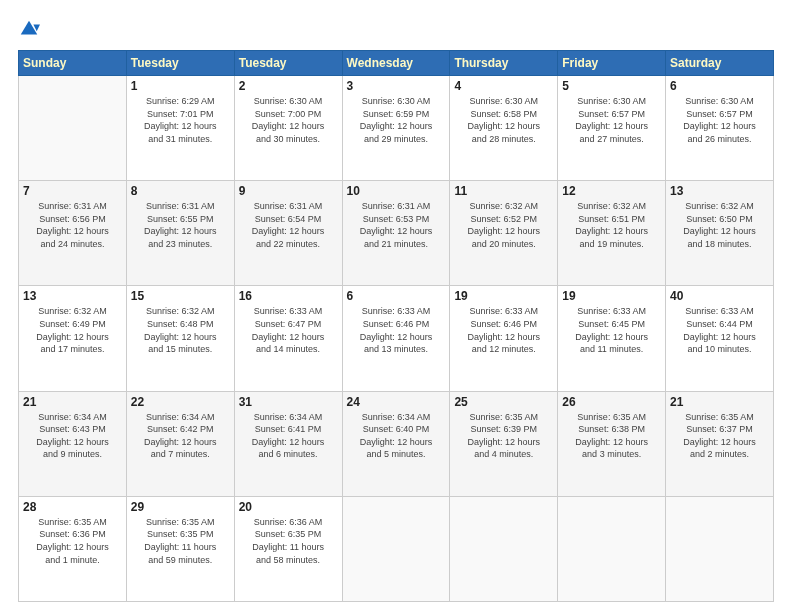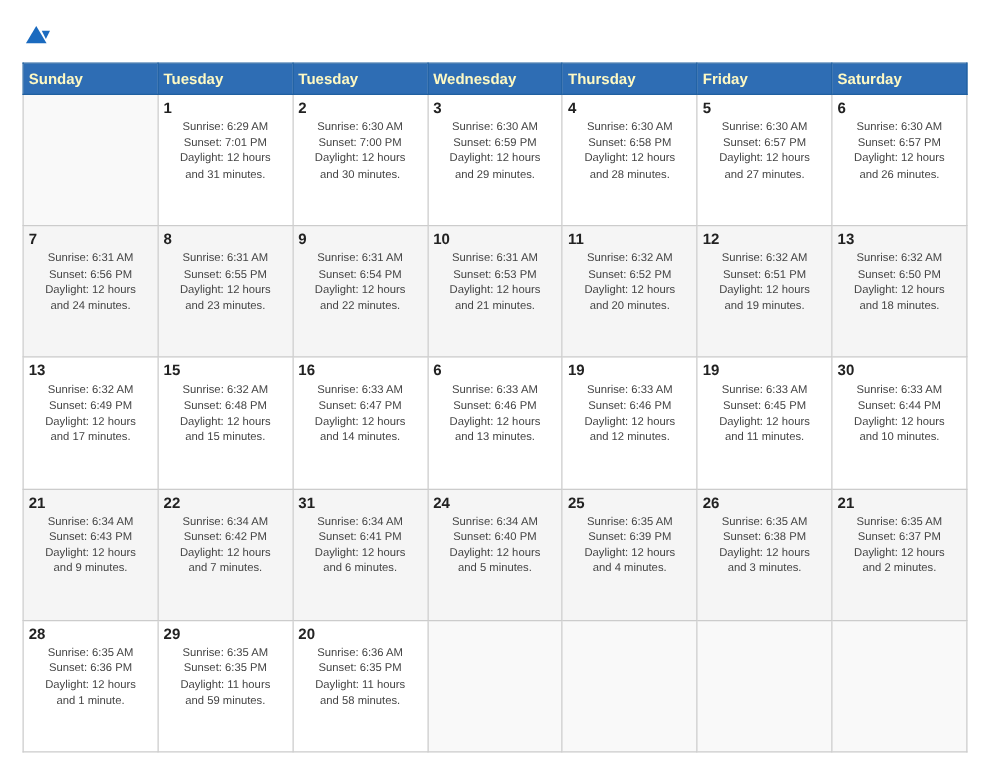--- a/index.html
+++ b/index.html
@@ -266,21 +266,21 @@
 and 12 minutes.</div>
           </td>
           <td>
             <span class="day-num">19</span>
             <div class="day-info" style="white-space: pre-line;">Sunrise: 6:33 AM
 Sunset: 6:45 PM
 Daylight: 12 hours
 and 11 minutes.</div>
           </td>
           <td>
-            <span class="day-num">30</span>
+            <span class="day-num">40</span>
             <div class="day-info" style="white-space: pre-line;">Sunrise: 6:33 AM
 Sunset: 6:44 PM
 Daylight: 12 hours
 and 10 minutes.</div>
           </td>
         </tr>
         <tr class="row-shade">
           <td>
             <span class="day-num">21</span>
             <div class="day-info" style="white-space: pre-line;">Sunrise: 6:34 AM

